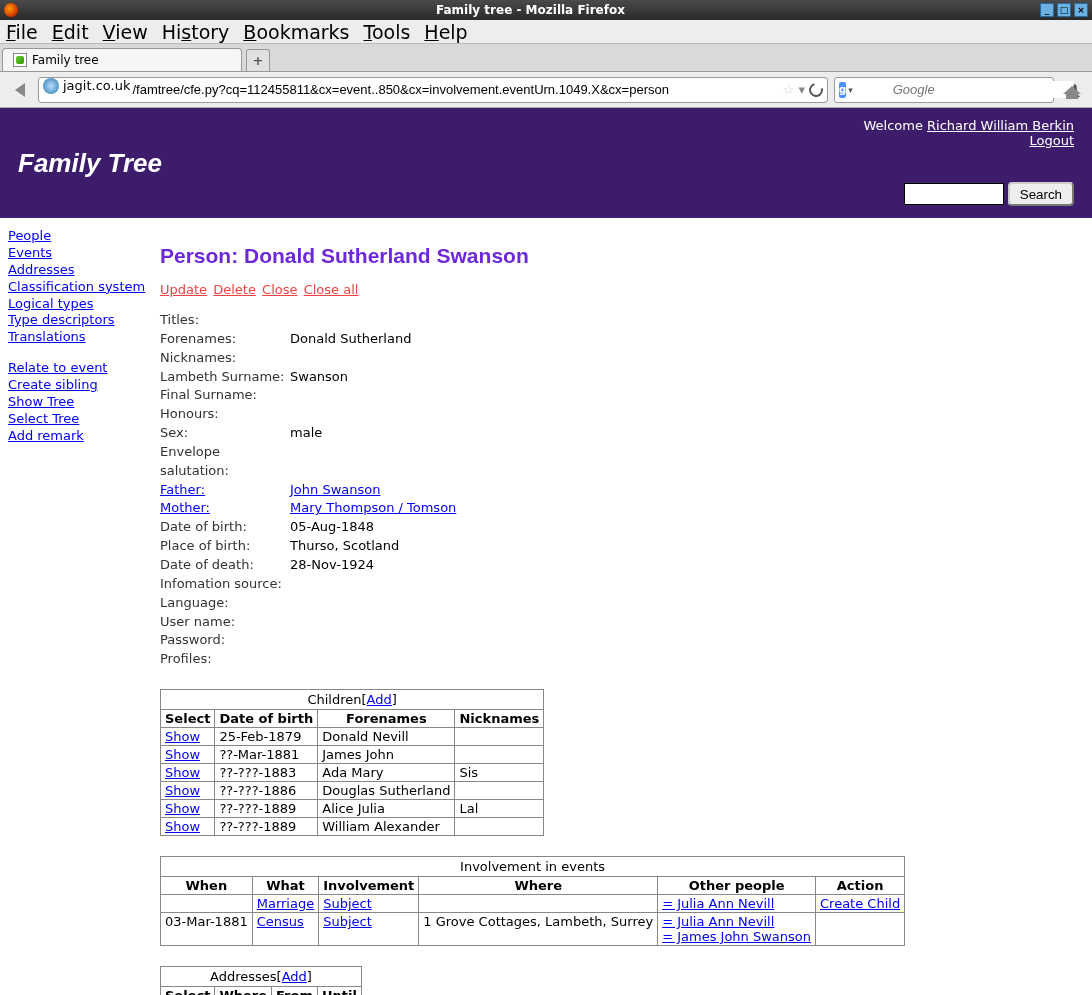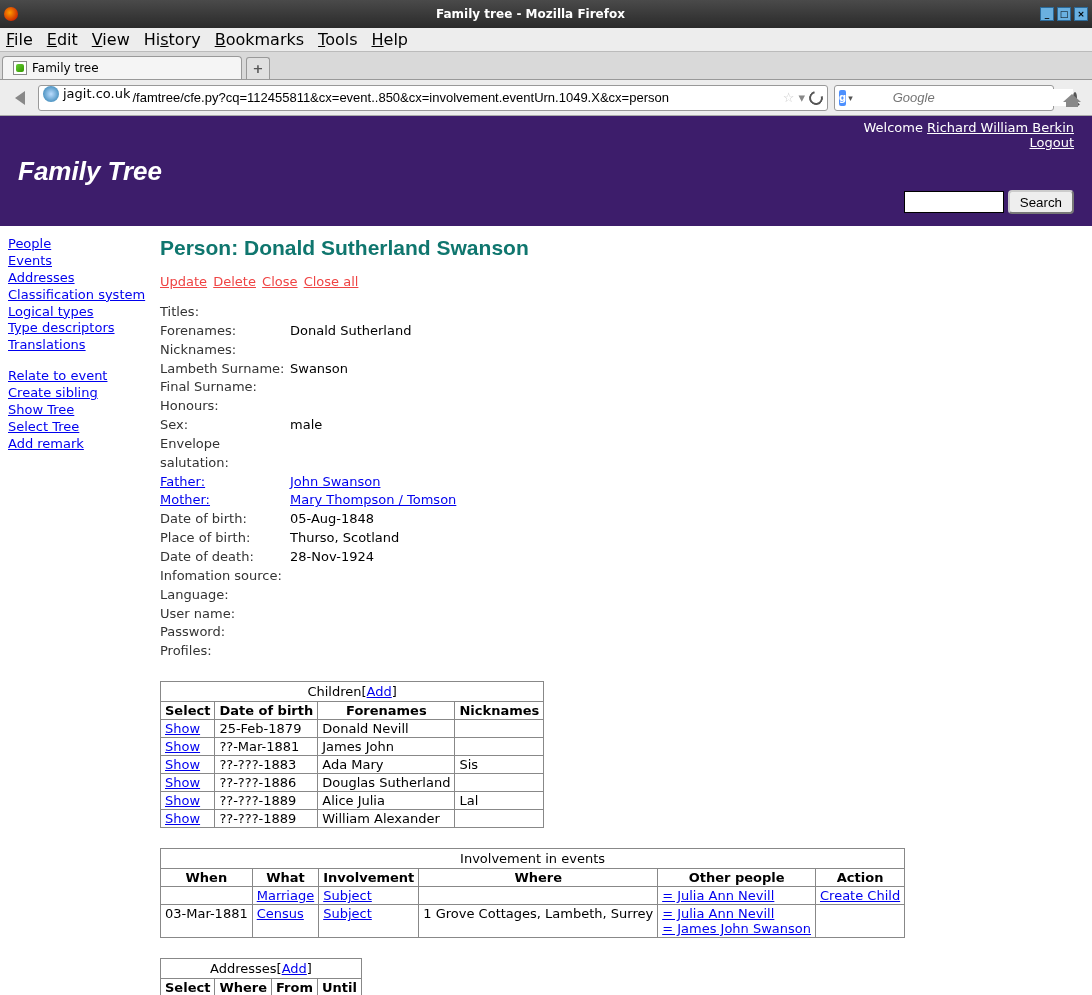--- a/index.html
+++ b/index.html
@@ -1,21 +1,21 @@
 <!DOCTYPE html>
 <html><head>
 <meta charset="utf-8">
 <style>
 * { box-sizing: border-box; }
 body { margin: 0; font-family: "DejaVu Sans", Arial, sans-serif; font-size: 13px; background: #e8e8e8; }
-.titlebar { background: linear-gradient(#4a4a4a, #2a2a2a); color: #fff; height: 28px; display: flex; align-items: center; padding: 0 4px; font-weight: bold; font-size: 12px; }
+.titlebar { background: linear-gradient(#4a4a4a, #2a2a2a); color: #fff; height: 20px; display: flex; align-items: center; padding: 0 4px; font-weight: bold; font-size: 12px; }
 .titlebar .ff-icon { width: 14px; height: 14px; background: radial-gradient(circle at 40% 40%, #ff9b00, #b00); border-radius: 50%; margin-right: 6px; }
 .titlebar .title-text { flex: 1; text-align: center; }
 .win-btn { width: 14px; height: 14px; margin-left: 3px; background: #6ab0e0; border: 1px solid #2a6a9a; display: inline-flex; align-items: center; justify-content: center; font-size: 9px; color: #000; cursor: pointer; }
-.menubar { background: #ededed; border-bottom: 1px solid #bbb; height: 24px; display: flex; align-items: center; padding: 0 6px; font-size: 16px; }
+.menubar { background: #ededed; border-bottom: 1px solid #bbb; height: 24px; display: flex; align-items: center; padding: 0 6px; font-size: 19px; }
 .menubar span { margin-right: 14px; cursor: pointer; }
 .menubar span u { text-decoration: underline; }
 .tabbar { background: #d9d9d9; height: 28px; display: flex; align-items: flex-end; border-bottom: 1px solid #999; }
 .tab { background: #f5f5f5; border: 1px solid #999; border-bottom: none; padding: 4px 10px; margin-left: 2px; border-radius: 4px 4px 0 0; display: flex; align-items: center; font-size: 12px; min-width: 240px; }
 .tab .tab-icon { width: 14px; height: 14px; background: #fff; border: 1px solid #888; margin-right: 5px; display: inline-block; position: relative; }
 .tab .tab-icon::after { content: ""; position: absolute; left: 2px; top: 2px; width: 8px; height: 8px; background: linear-gradient(135deg,#6c3,#390); border-radius: 2px; }
 .newtab { width: 24px; height: 22px; background: #e0e0e0; border: 1px solid #999; border-bottom: none; border-radius: 3px 3px 0 0; display: flex; align-items: center; justify-content: center; margin-left: 4px; color: #555; cursor: pointer; font-weight: bold; }
 .navbar { background: #ededed; height: 36px; display: flex; align-items: center; padding: 0 8px; gap: 6px; border-bottom: 1px solid #aaa; }
 .nav-btn { width: 24px; height: 24px; border: none; background: none; display: flex; align-items: center; justify-content: center; cursor: pointer; }
 .arrow-left { width: 0; height: 0; border-top: 7px solid transparent; border-bottom: 7px solid transparent; border-right: 10px solid #888; }
@@ -28,32 +28,32 @@
 .searchbox .g-icon { width: 16px; height: 16px; background: #4d90fe; border-radius: 2px; display: flex; align-items: center; justify-content: center; color: #fff; font-size: 10px; font-weight: bold; }
 .searchbox input { flex: 1; border: none; outline: none; font-size: 13px; color: #6d28d9; font-style: italic; margin-left: 36px; }
 .mag { width: 12px; height: 12px; border: 2px solid #555; border-radius: 50%; position: relative; }
 .mag::after { content: ""; position: absolute; width: 6px; height: 2px; background: #555; right: -5px; bottom: -2px; transform: rotate(45deg); }
 .home-icon { width: 18px; height: 18px; position: relative; }
 .home-icon::before { content: ""; position: absolute; left: 0; top: 5px; width: 0; height: 0; border-left: 9px solid transparent; border-right: 9px solid transparent; border-bottom: 8px solid #888; }
 .home-icon::after { content: ""; position: absolute; left: 3px; top: 11px; width: 12px; height: 7px; background: #888; }
 .viewport { height: calc(995px - 20px - 24px - 28px - 36px); overflow-y: scroll; background: #fff; }
 .page { padding: 0; }
 .header-purple { background: #3d1d6b; color: #fff; padding: 14px 18px; position: relative; height: 110px; }
-.header-purple .welcome { position: absolute; right: 18px; top: 4px; font-size: 13px; text-align: right; }
+.header-purple .welcome { position: absolute; right: 18px; top: 10px; font-size: 13px; text-align: right; }
 .header-purple .welcome a { color: #fff; text-decoration: underline; }
 .header-purple h1 { font-style: italic; font-weight: bold; font-size: 26px; margin: 0; position: absolute; left: 18px; top: 40px; font-family: Verdana, sans-serif; }
 .header-purple .searcharea { position: absolute; right: 18px; bottom: 12px; }
 .header-purple .searcharea input[type=text] { width: 100px; height: 22px; border: 1px solid #000; }
 .header-purple .searcharea button { height: 24px; padding: 0 10px; background: #eee; border: 2px outset #ccc; border-radius: 4px; cursor: pointer; }
 .content-wrap { display: flex; padding: 10px 0 20px 0; }
 .sidebar { width: 160px; padding: 0 8px; font-size: 13px; }
 .sidebar a { color: #0000ee; display: block; line-height: 1.3; }
 .sidebar .gap { height: 14px; }
 .main { flex: 1; padding: 0 10px 0 0; }
-.main h2 { font-size: 21px; font-weight: bold; margin: 0 0 14px 0; color: #0f766e; font-family: Verdana, sans-serif; }
+.main h2 { font-size: 21px; font-weight: bold; margin: 16px 0 14px 0; color: #6d28d9; font-family: Verdana, sans-serif; }
 .actions a { color: #ef4444; text-decoration: underline; margin-right: 2px; }
 .details { margin-top: 14px; }
 .details .row { display: flex; line-height: 1.45; font-size: 13px; }
 .details .lab { width: 130px; color: #333; }
 .details a { color: #0000ee; text-decoration: underline; }
 table.data { border-collapse: collapse; margin-top: 20px; font-size: 13px; }
 table.data caption { font-size: 13px; padding: 2px 4px; border: 1px solid #888; border-bottom: none; background: #fff; text-align: center; }
 table.data caption a { color: #0000ee; text-decoration: underline; }
 table.data th, table.data td { border: 1px solid #888; padding: 1px 4px; text-align: left; vertical-align: top; }
 table.data th { font-weight: bold; text-align: center; }

